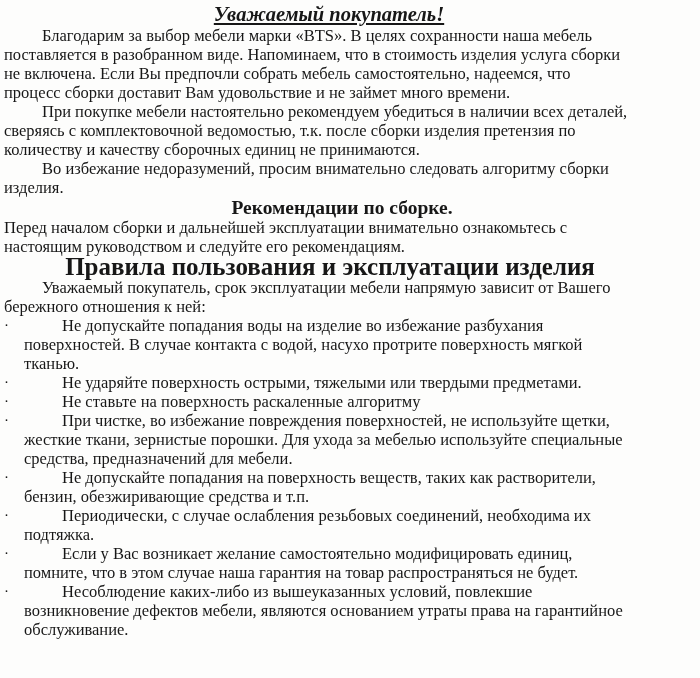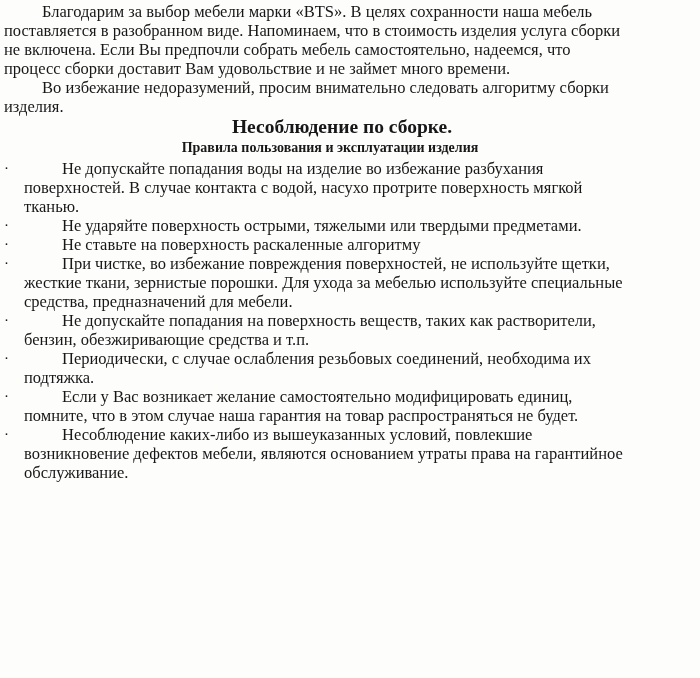--- a/index.html
+++ b/index.html
@@ -36,21 +36,21 @@
     font-weight: bold;
     text-align: center;
     white-space: pre-line;
   }
   .sec-heading.assembly {
     font-size: 19.5px;
     line-height: 21px;
     padding-right: 14px;
   }
   .sec-heading.usage {
-    font-size: 14px;
+    font-size: 25px;
     line-height: 22px;
     padding-right: 38px;           
   }
 
   .bullet { position: relative; }
   .bullet .dot {
     position: absolute;
     left: 0; top: 0;
     font-size: 15px;
     line-height: 19px;
@@ -60,33 +60,41 @@
     text-indent: 38px;             
     white-space: pre-line;
     margin-left: 20px;
   }
 </style>
 </head>
 <body>
 
 <div class="page">
 
+  <div class="doc-title">Уважаемый покупатель!</div>
 
   <p class="para indent">Благодарим за выбор мебели марки «BTS». В целях сохранности наша мебель
 поставляется в разобранном виде. Напоминаем, что в стоимость изделия услуга сборки
 не включена. Если Вы предпочли собрать мебель самостоятельно, надеемся, что
 процесс сборки доставит Вам удовольствие и не займет много времени.</p>
+  <p class="para indent">При покупке мебели настоятельно рекомендуем убедиться в наличии всех деталей,
+сверяясь с комплектовочной ведомостью, т.к. после сборки изделия претензия по
+количеству и качеству сборочных единиц не принимаются.</p>
   <p class="para indent">Во избежание недоразумений, просим внимательно следовать алгоритму сборки
 изделия.</p>
 
-  <div class="sec-heading assembly">Несоблюдение по сборке.</div>
+  <div class="sec-heading assembly">Рекомендации по сборке.</div>
 
+  <p class="para">Перед началом сборки и дальнейшей эксплуатации внимательно ознакомьтесь с
+настоящим руководством и следуйте его рекомендациям.</p>
 
   <div class="sec-heading usage">Правила пользования и эксплуатации изделия</div>
 
+  <p class="para indent">Уважаемый покупатель, срок эксплуатации мебели напрямую зависит от Вашего
+бережного отношения к ней:</p>
 
   <div class="bullet">
     <span class="dot">·</span>
     <span class="btxt">Не допускайте попадания воды на изделие во избежание разбухания
 поверхностей. В случае контакта с водой, насухо протрите поверхность мягкой
 тканью.</span>
   </div>
   <div class="bullet">
     <span class="dot">·</span>
     <span class="btxt">Не ударяйте поверхность острыми, тяжелыми или твердыми предметами.</span>

